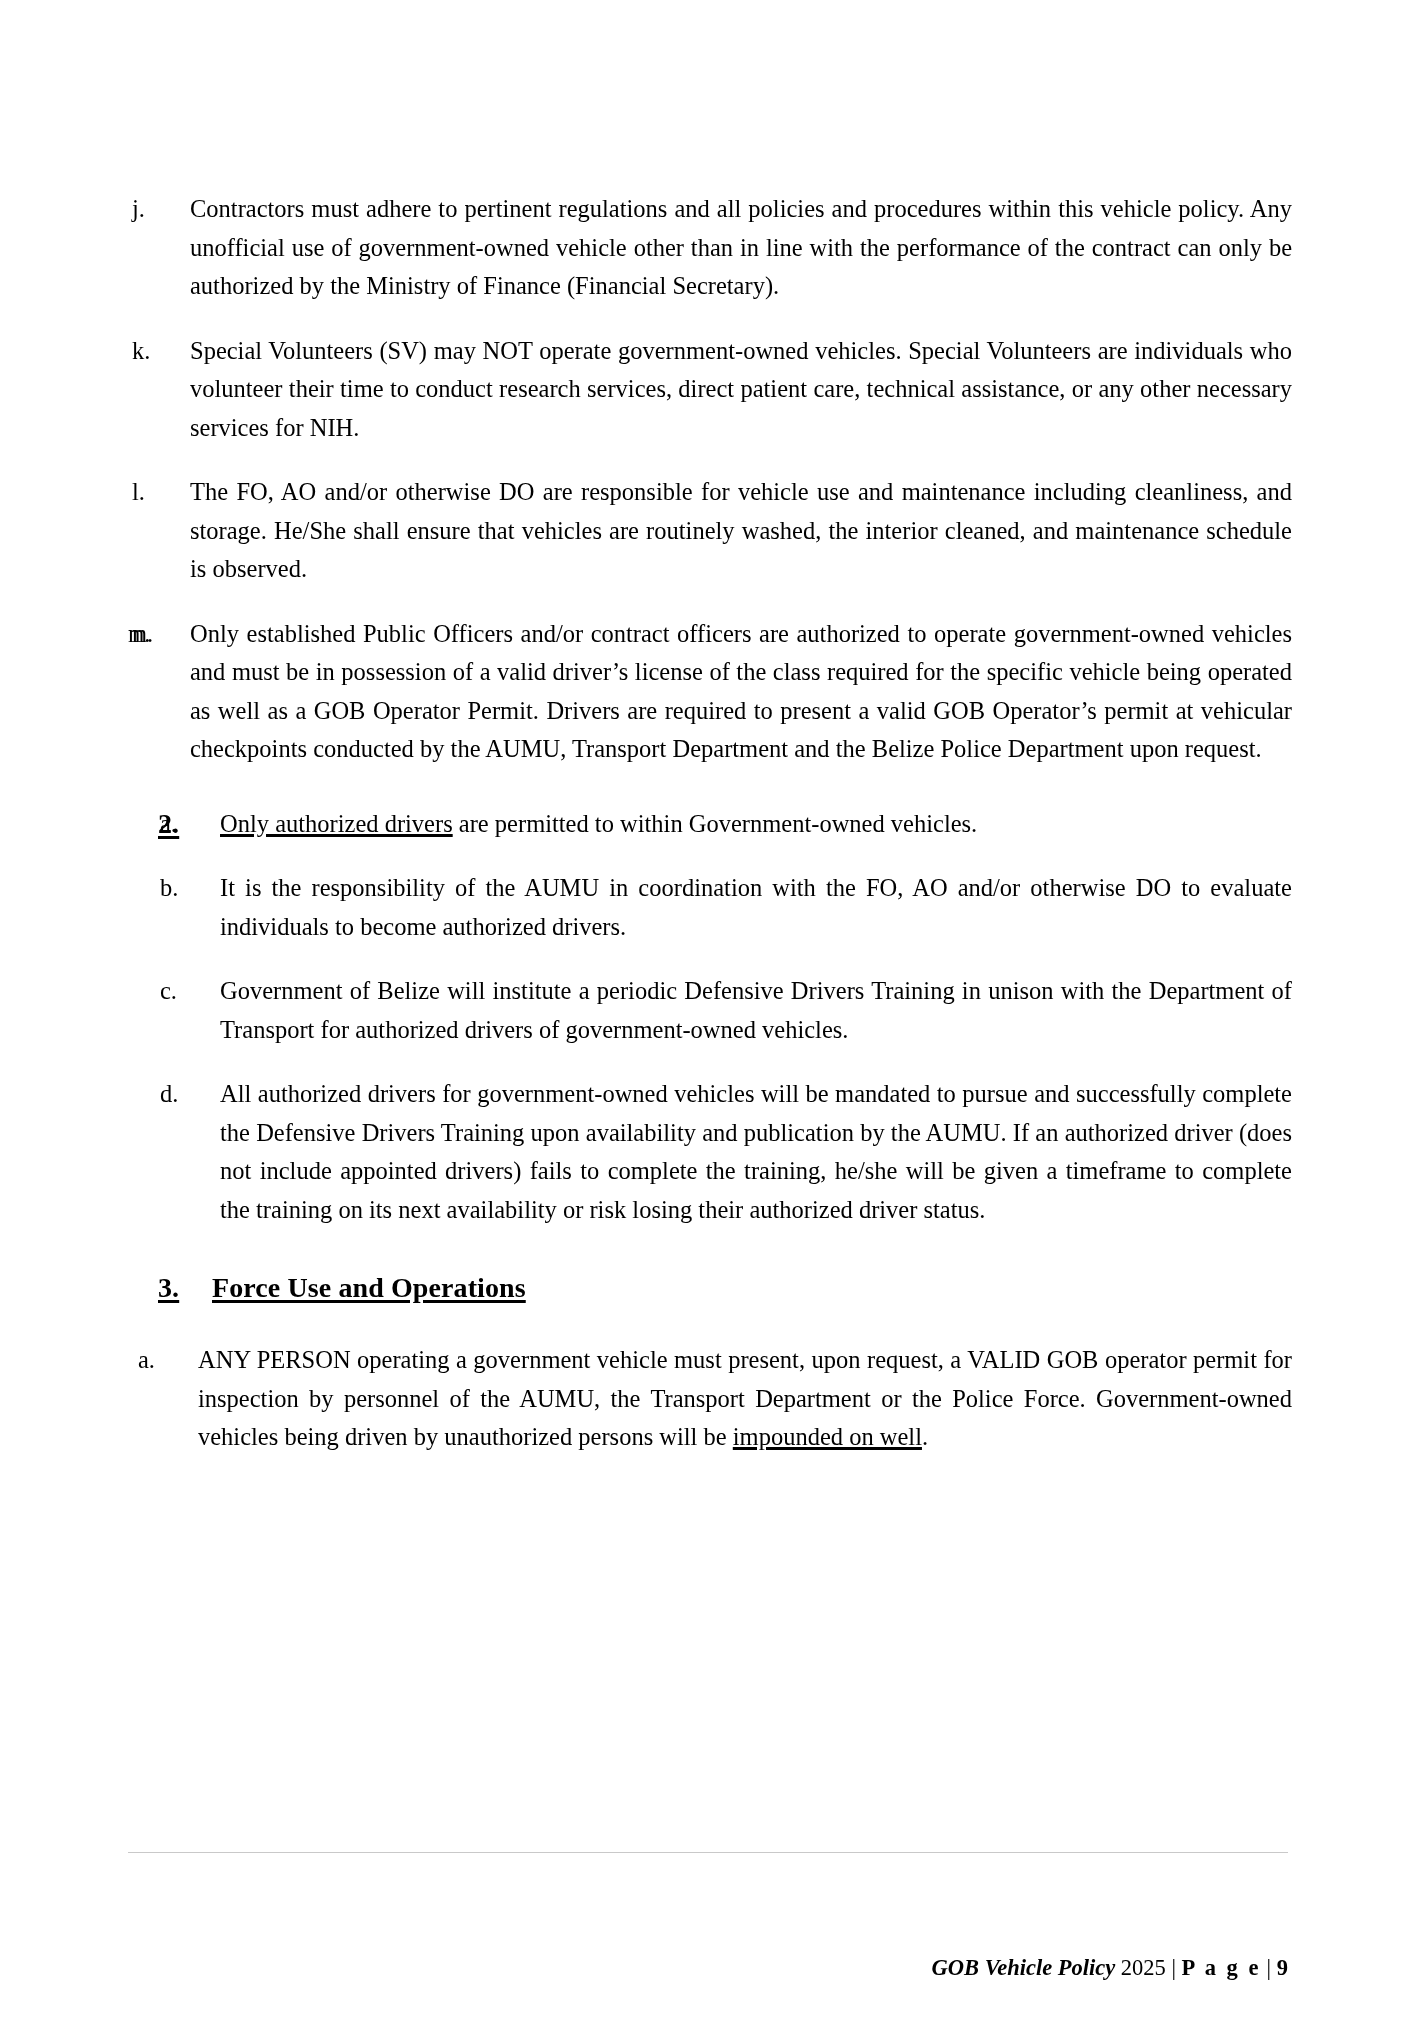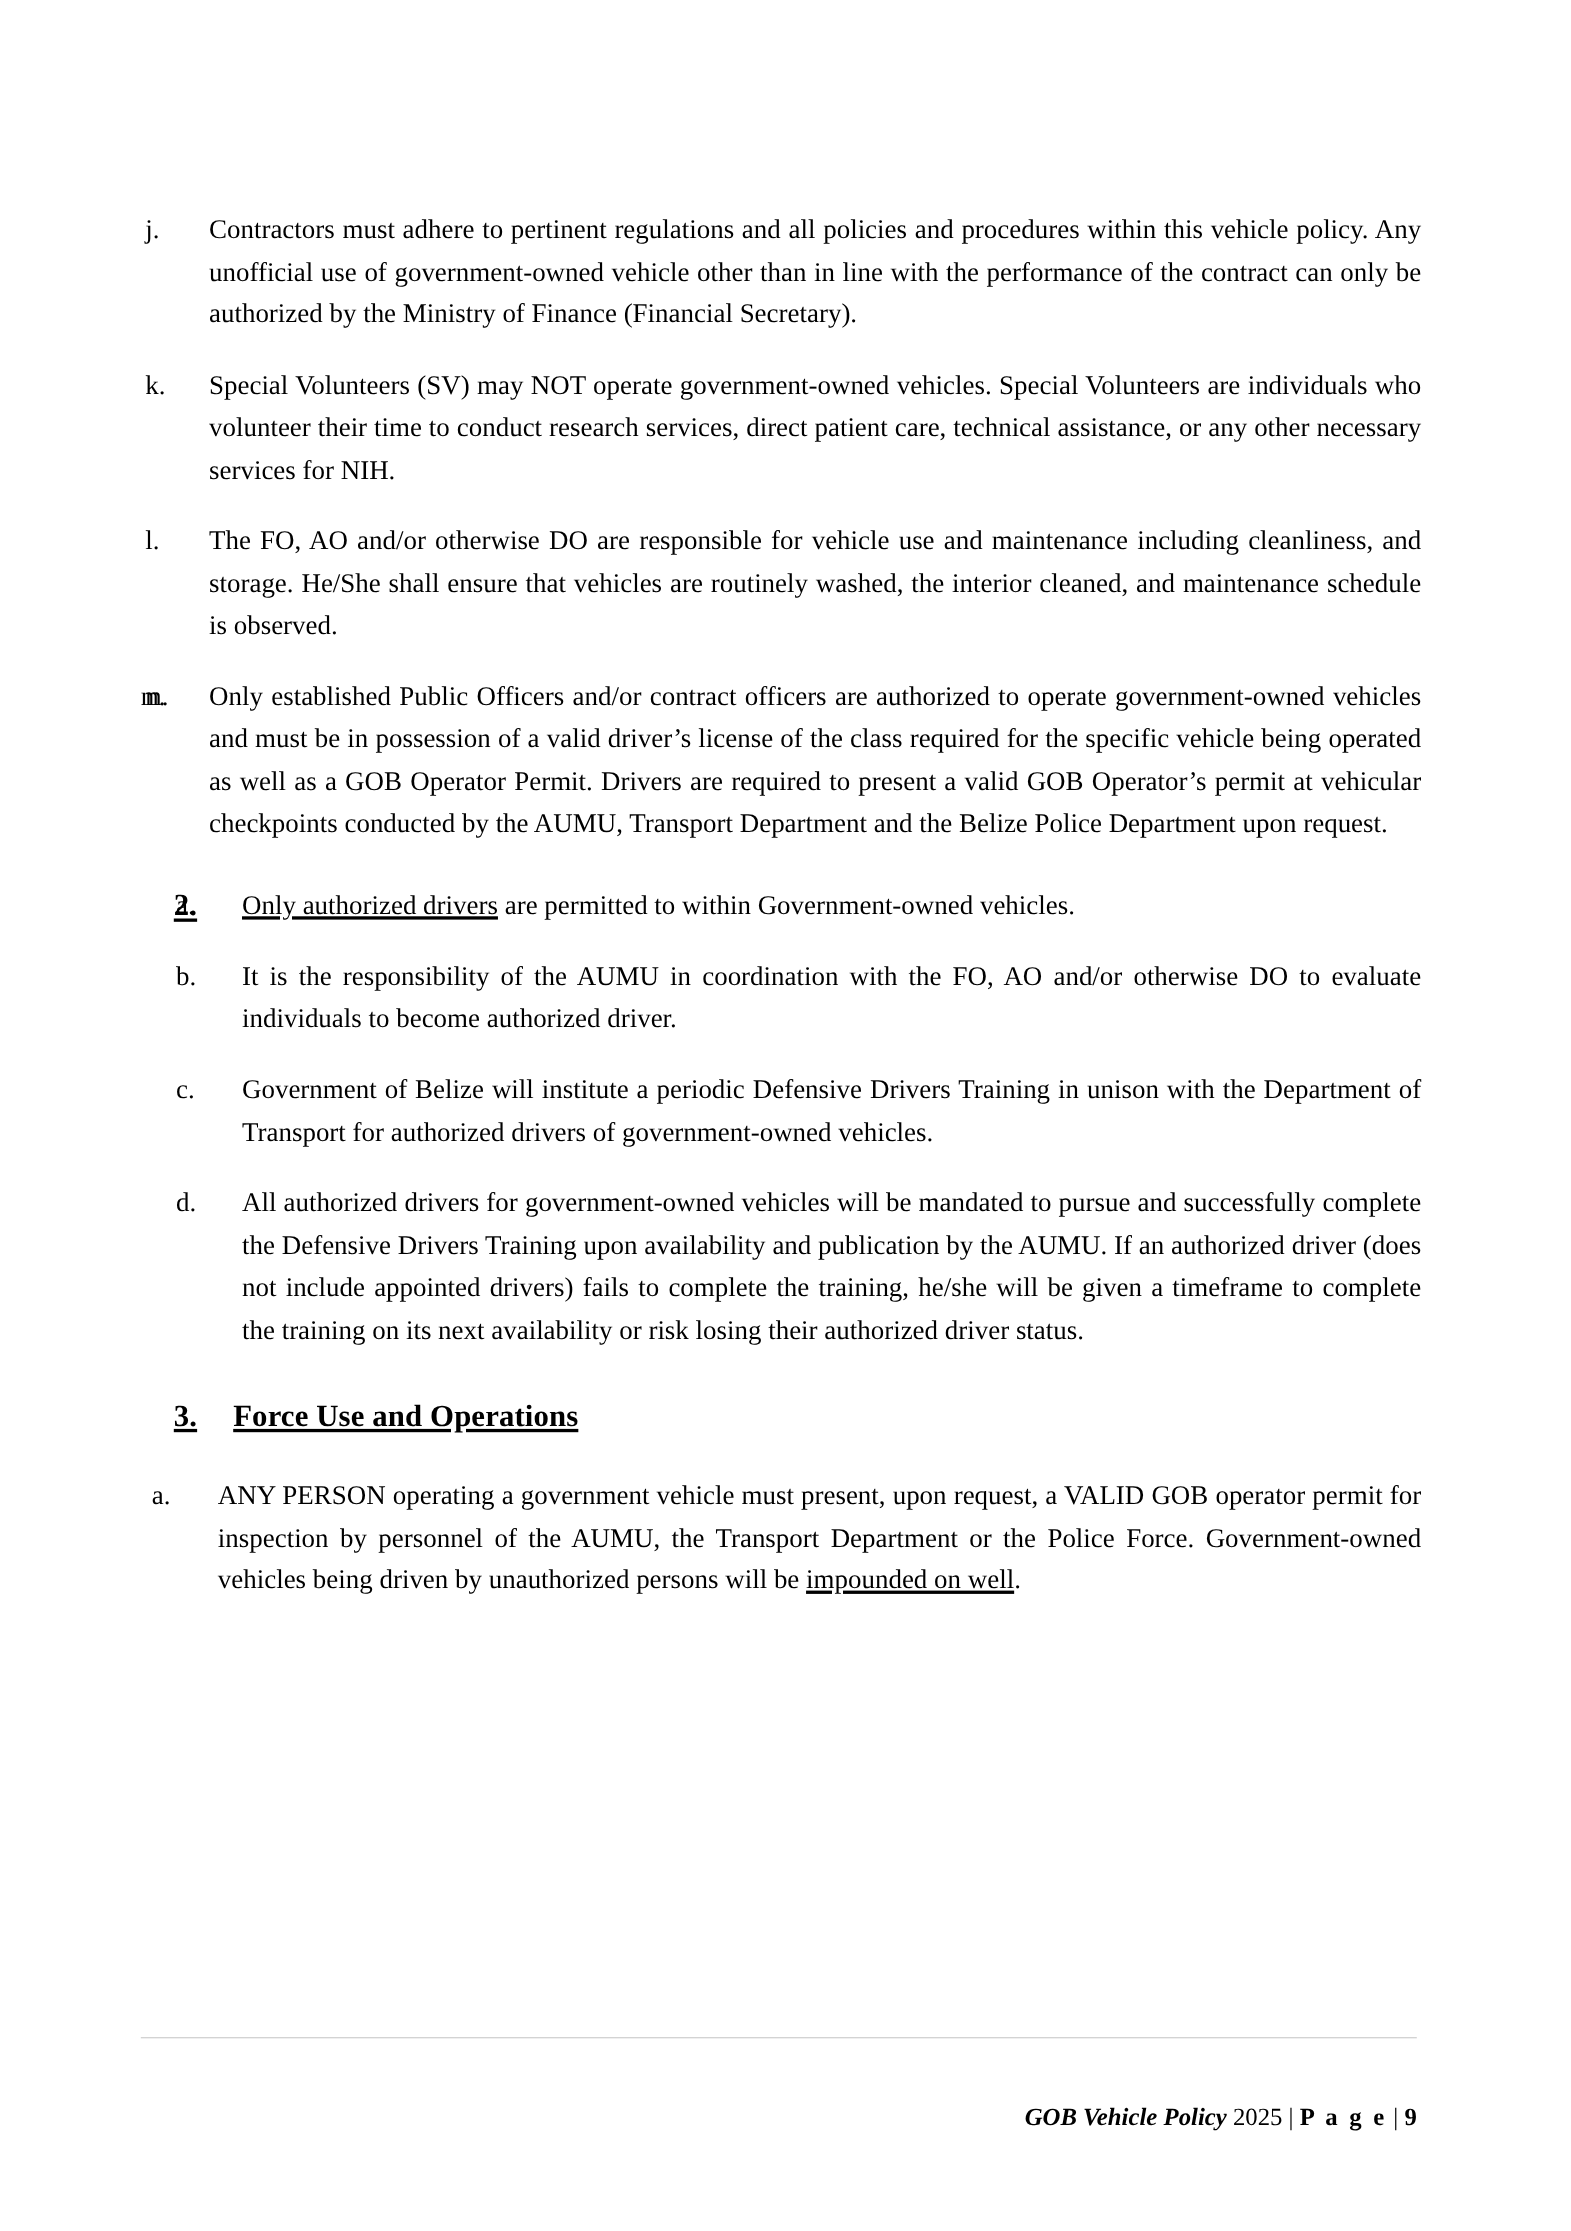--- a/index.html
+++ b/index.html
@@ -127,21 +127,21 @@
     position: absolute;
     left: 128px;
     top: 1852px;
     width: 1160px;
     height: 1px;
     background: #c9c9c9;
   }
   .footer {
     position: absolute;
     left: 128px;
-    top: 1909px;
+    top: 1952px;
     width: 1160px;
     text-align: right;
     font-size: 22.5px;
     line-height: 32px;
     white-space: nowrap;
   }
   .footer .fi {
     font-style: italic;
     font-weight: bold;
   }
@@ -192,21 +192,21 @@
       <span class="num">2.</span>
     </div>
 
     <ul class="sublist">
       <li class="sub-li">
         <span class="marker">a.</span>
         <span class="bu">Only authorized drivers</span><span> are permitted to within Government-owned vehicles.</span>
       </li>
       <li class="sub-li">
         <span class="marker">b.</span>
-        <span>It is the responsibility of the AUMU in coordination with the FO, AO and/or otherwise DO to evaluate individuals to become authorized driver.</span>
+        <span>It is the responsibility of the AUMU in coordination with the FO, AO and/or otherwise DO to evaluate individuals to become authorized drivers.</span>
       </li>
       <li class="sub-li">
         <span class="marker">c.</span>
         <span>Government of Belize will institute a periodic Defensive Drivers Training in unison with the Department of Transport for authorized drivers of government-owned vehicles.</span>
       </li>
       <li class="sub-li">
         <span class="marker">d.</span>
         <span>All authorized drivers for government-owned vehicles will be mandated to pursue and successfully complete the Defensive Drivers Training upon availability and publication by the AUMU.  If an authorized driver (does not include appointed drivers) fails to complete the training, he/she will be given a timeframe to complete the training on its next availability or risk losing their authorized driver status.</span>
       </li>
     </ul>

